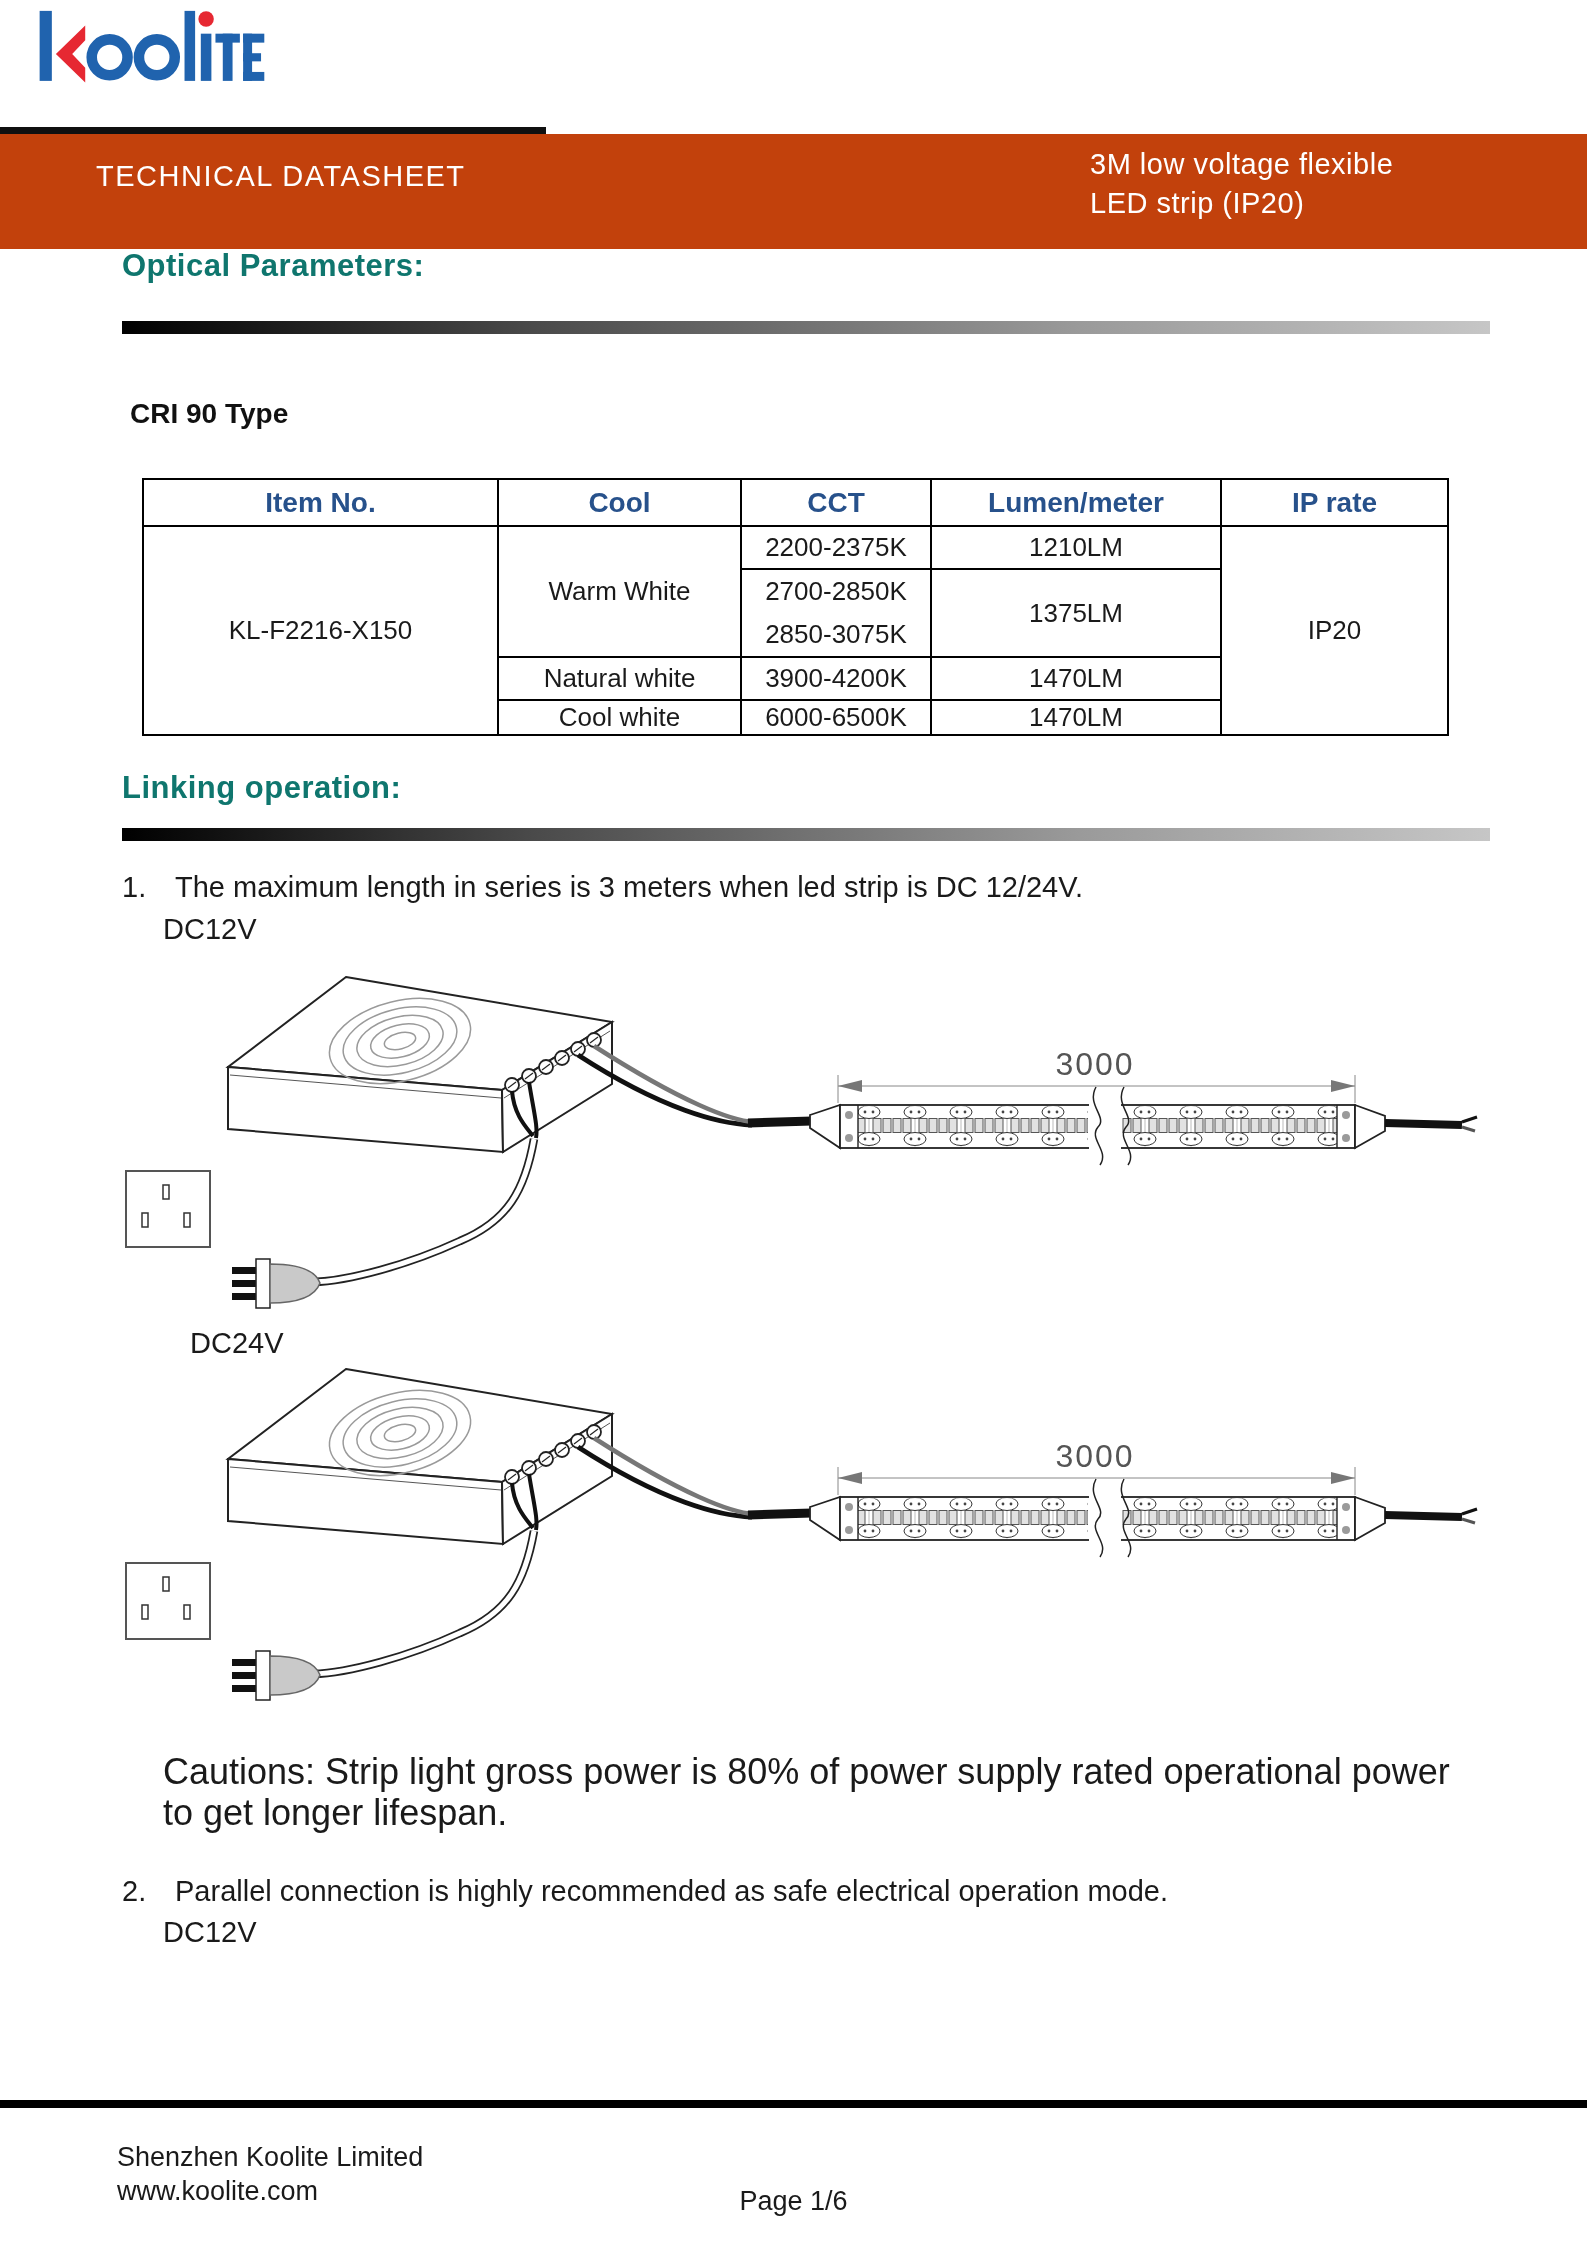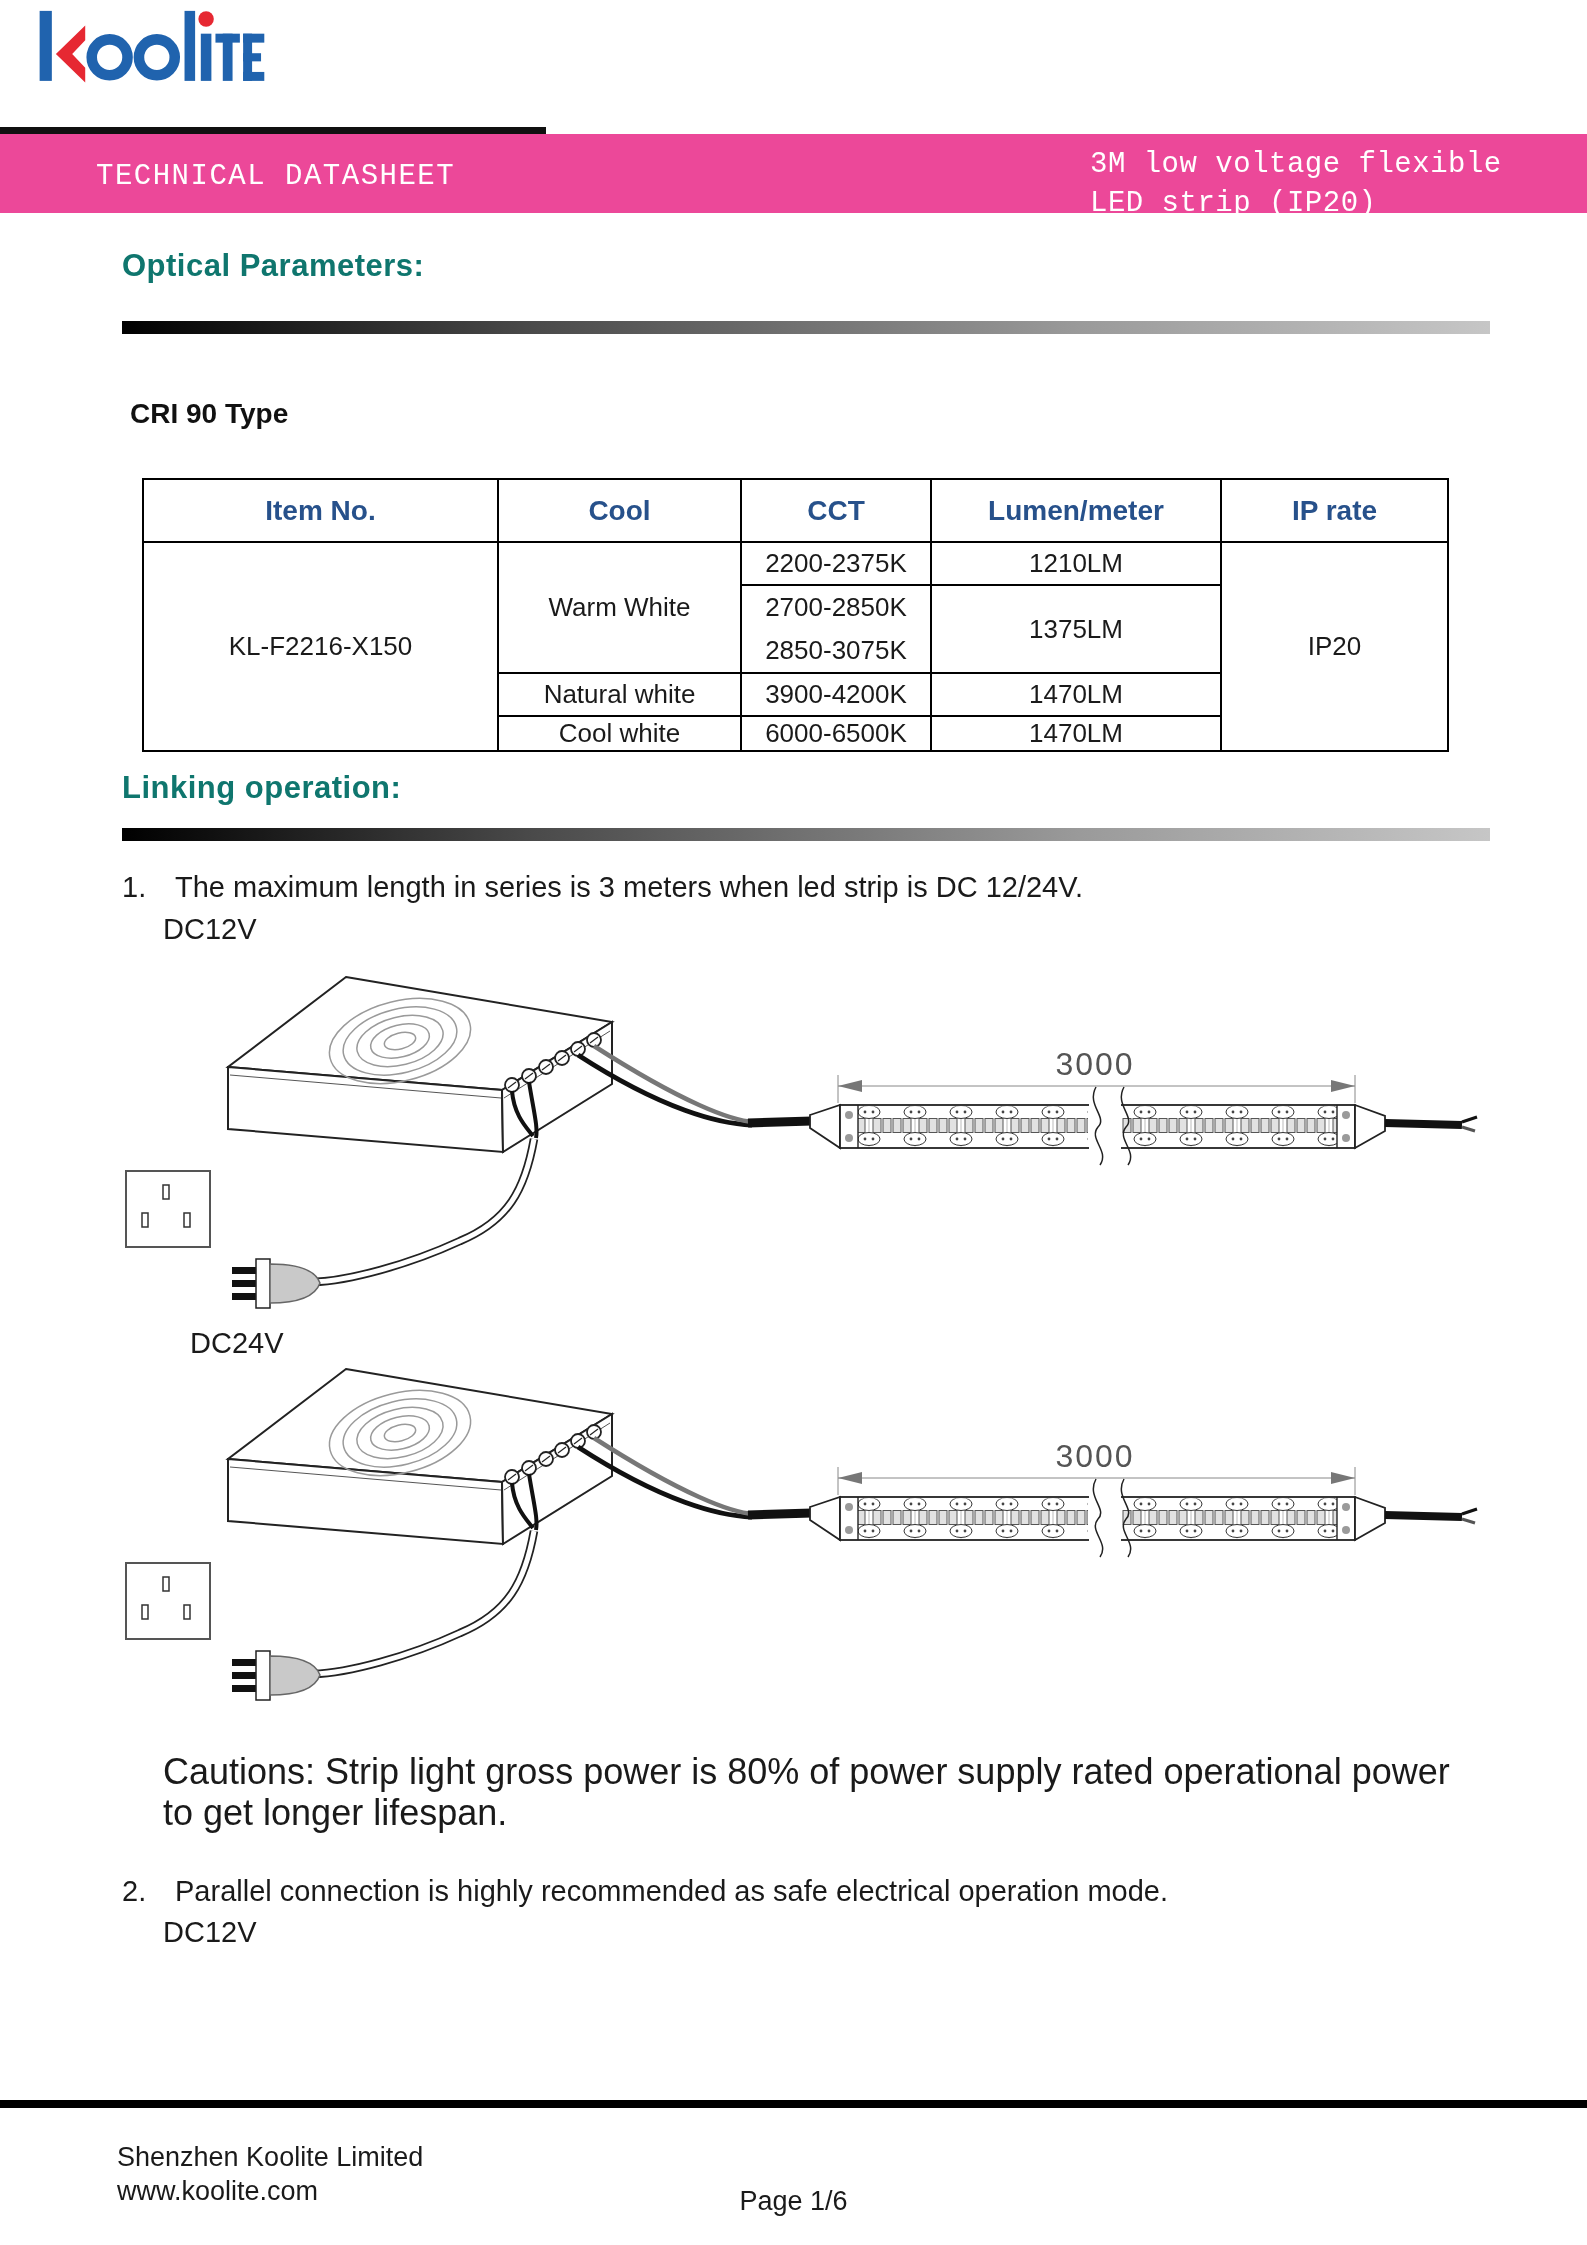--- a/index.html
+++ b/index.html
@@ -6,21 +6,21 @@
   .page {
     position:relative; width:1587px; height:2245px; margin:0 auto;
     background:#ffffff; overflow:hidden;
     font-family:"Liberation Sans", sans-serif; color:#1a1a1a;
   }
   .abs { position:absolute; }
 
   
   .logo { left:38px; top:6px; width:232px; height:90px; }
   .header-tab { left:0; top:127px; width:546px; height:7px; background:#101010; }
-  .header-band { left:0; top:134px; width:1587px; height:79px; background:#ec4899;font-family:Liberation Mono, monospace; }
+  .header-band { left:0; top:134px; width:1587px; height:115px; background:#c2410c; }
   .header-left {
     position:absolute; left:96px; top:26px; color:#ffffff;
     font-size:29px; letter-spacing:1.5px;
   }
   .header-right {
     position:absolute; left:1090px; top:11px; color:#ffffff;
     font-size:29px; line-height:39px; letter-spacing:0.5px;
   }
 
   .section-title { color:#0f766e; font-weight:bold; font-size:31px; letter-spacing:0.5px; }
@@ -92,21 +92,21 @@
 
   <table class="params">
     <colgroup>
       <col style="width:355px">
         <col style="width:243px">
         <col style="width:190px">
       <col style="width:290px">
         <col style="width:227px">
     </colgroup>
     <thead>
-      <tr style="height:63px">
+      <tr style="height:47px">
         <th>Item No.</th>
         <th>Cool</th>
         <th>CCT</th>
         <th>Lumen/meter</th>
         <th>IP rate</th>
       </tr>
     </thead>
     <tbody>
       <tr style="height:43px">
         <td class="item-cell" rowspan="4">KL-F2216-X150</td>

